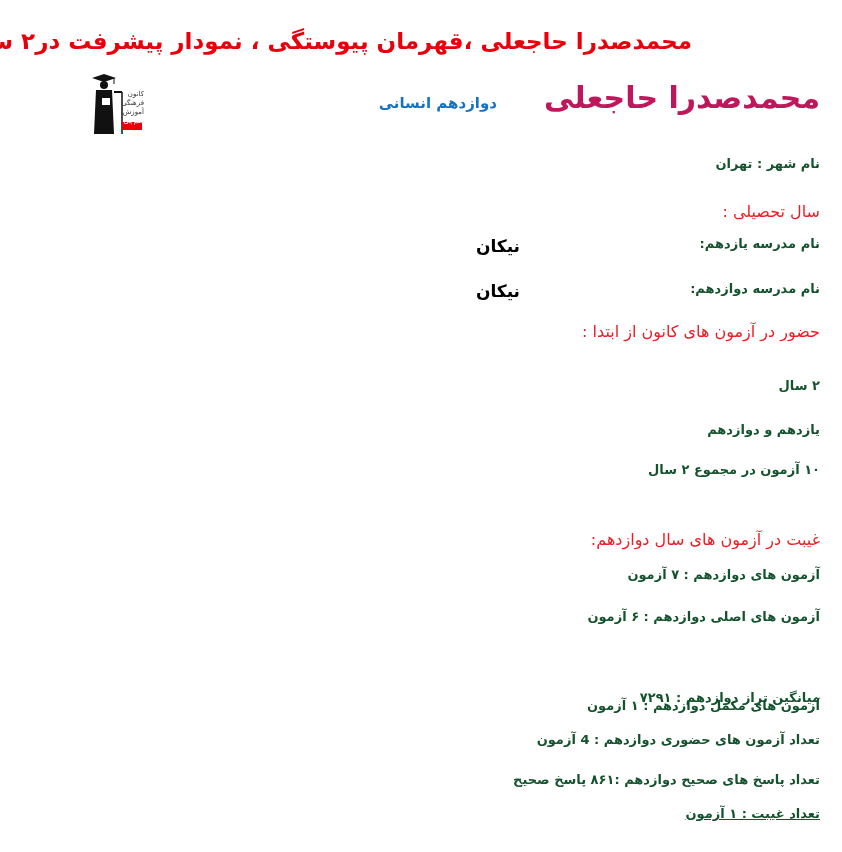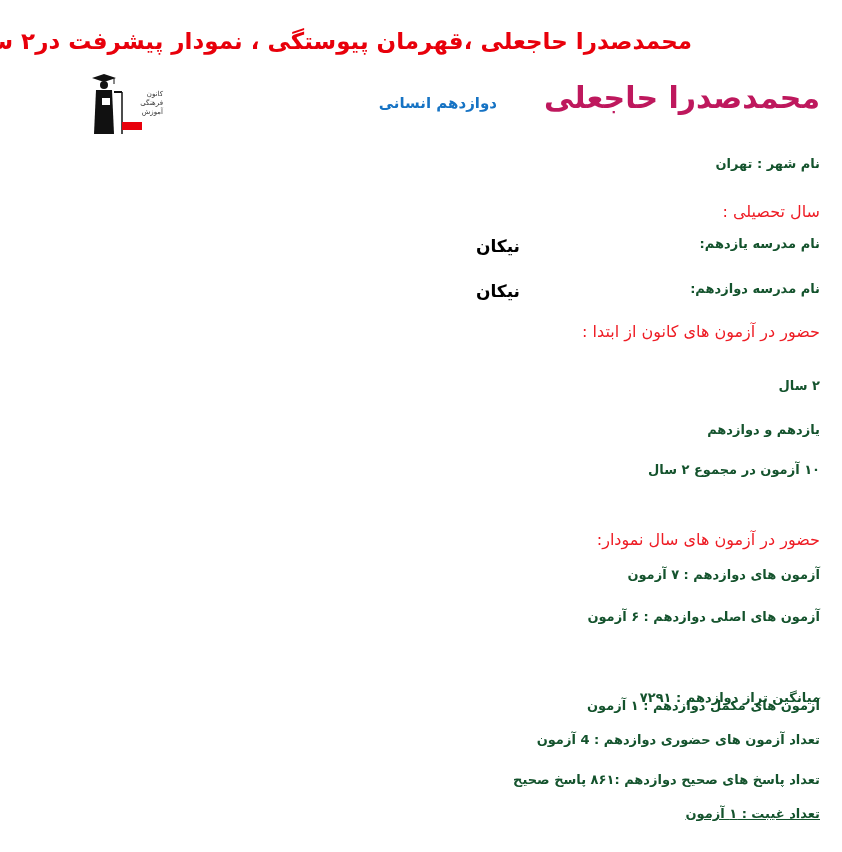--- a/index.html
+++ b/index.html
@@ -78,21 +78,21 @@
 
     <path d="M8,18 L24,18 L26,62 L6,62 Z" fill="#111"></path>
 
     <rect x="14" y="26" width="8" height="7" fill="#fff"></rect>
 
     <line x1="26" y1="20" x2="34" y2="20" stroke="#111" stroke-width="2"></line>
     <line x1="34" y1="20" x2="34" y2="62" stroke="#111" stroke-width="1.5"></line>
 
     <rect x="34" y="50" width="20" height="8" fill="#e8000b"></rect>
   </svg>
-  <div style="position:absolute;left:36px;top:18px;font-size:7px;line-height:9px;color:#333;direction:rtl;text-align:right;width:20px;padding-left:19px;">
+  <div style="position:absolute;left:36px;top:18px;font-size:7px;line-height:9px;color:#333;direction:rtl;text-align:right;width:20px;">
     <div>کانون</div>
     <div>فرهنگی</div>
     <div>آموزش</div>
     <div style="color:#fff;margin-left:36px;">قلم‌چی</div>
   </div>
 </div>
 
 <div class="abs student-name">محمدصدرا حاجعلی</div>
 <div class="abs grade">دوازدهم انسانی</div>
 
@@ -104,20 +104,20 @@
 <div class="abs school-value" style="top:236px;">نیکان</div>
 
 <div class="abs line" style="top:281px;">نام مدرسه دوازدهم:</div>
 <div class="abs school-value" style="top:281px;">نیکان</div>
 
 <div class="abs section" style="top:322px;">حضور در آزمون های کانون از ابتدا :</div>
 <div class="abs line" style="top:378px;">۲ سال</div>
 <div class="abs line" style="top:422px;">یازدهم و دوازدهم</div>
 <div class="abs line" style="top:462px;">۱۰ آزمون در مجموع ۲ سال</div>
 
-<div class="abs section" style="top:530px;">حضور در آزمون های سال نمودار:</div>
+<div class="abs section" style="top:530px;">غیبت در آزمون های سال دوازدهم:</div>
 <div class="abs line" style="top:567px;">آزمون های دوازدهم : ۷ آزمون</div>
 <div class="abs line" style="top:609px;">آزمون های اصلی دوازدهم : ۶ آزمون</div>
 <div class="abs line" style="top:650px;margin-top:48px;">آزمون های مکمل دوازدهم : ۱ آزمون</div>
 <div class="abs line" style="top:690px;">میانگین تراز دوازدهم : ۷۲۹۱</div>
 <div class="abs line" style="top:732px;">تعداد آزمون های حضوری دوازدهم : 4 آزمون</div>
 <div class="abs line" style="top:772px;">تعداد پاسخ های صحیح دوازدهم :۸۶۱ پاسخ صحیح</div>
 <div class="abs line" style="top:806px;text-decoration:underline;">تعداد غیبت : ۱ آزمون</div>
 
 </body></html>

